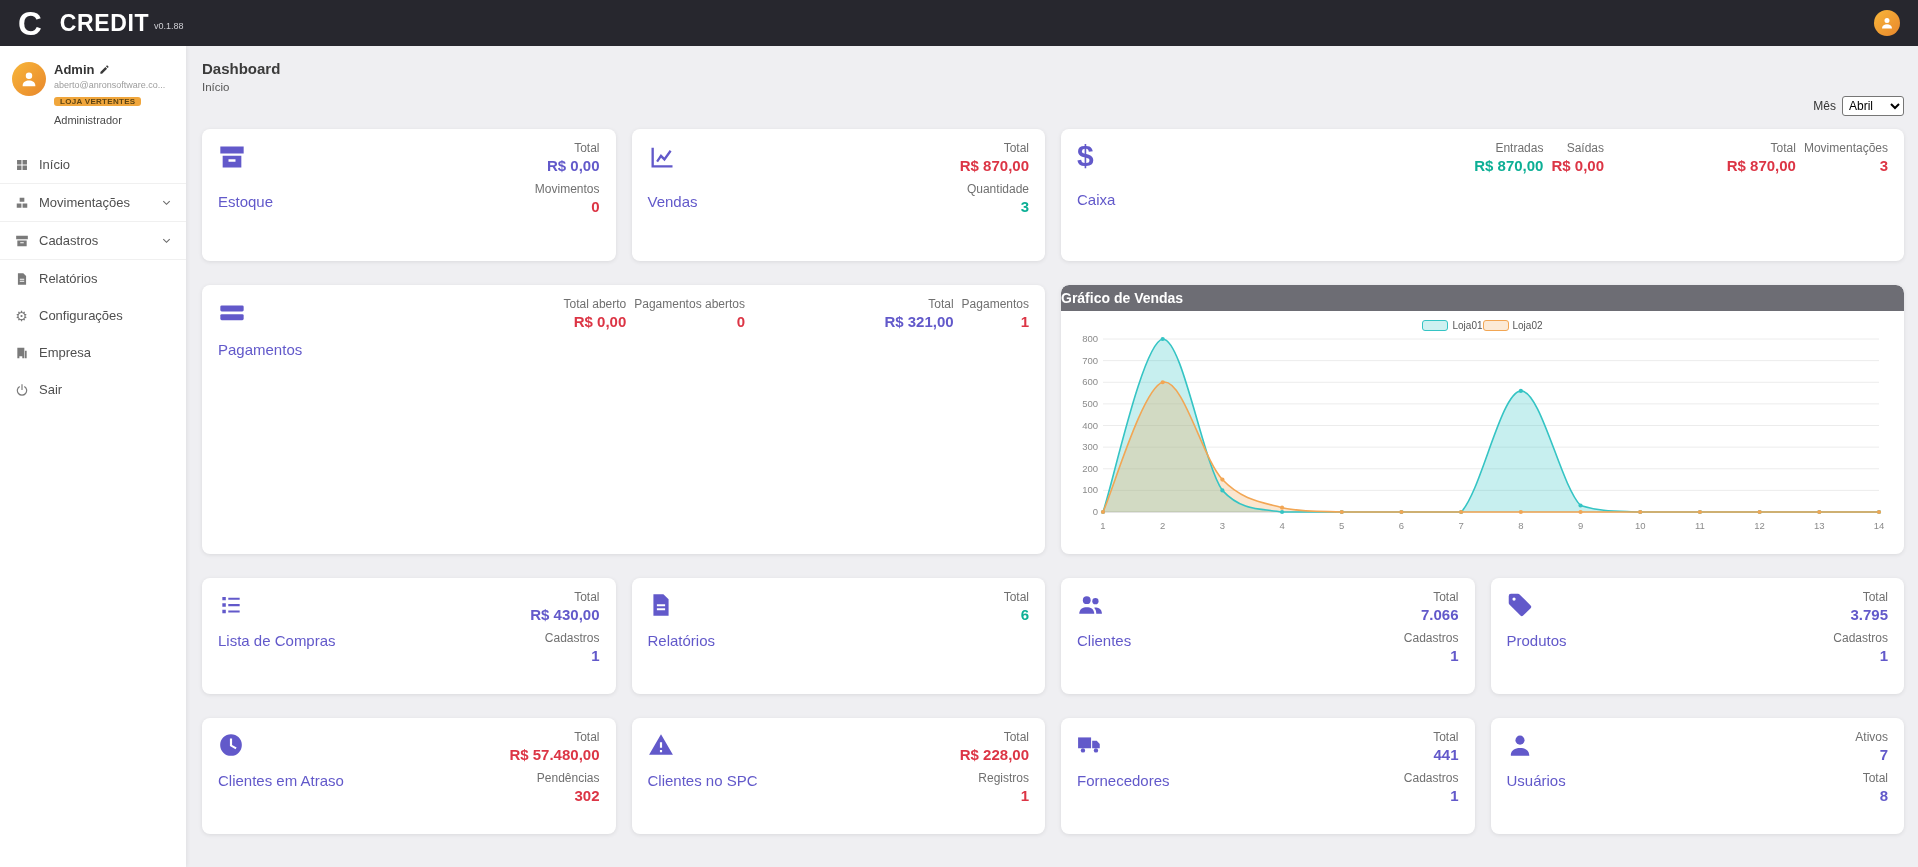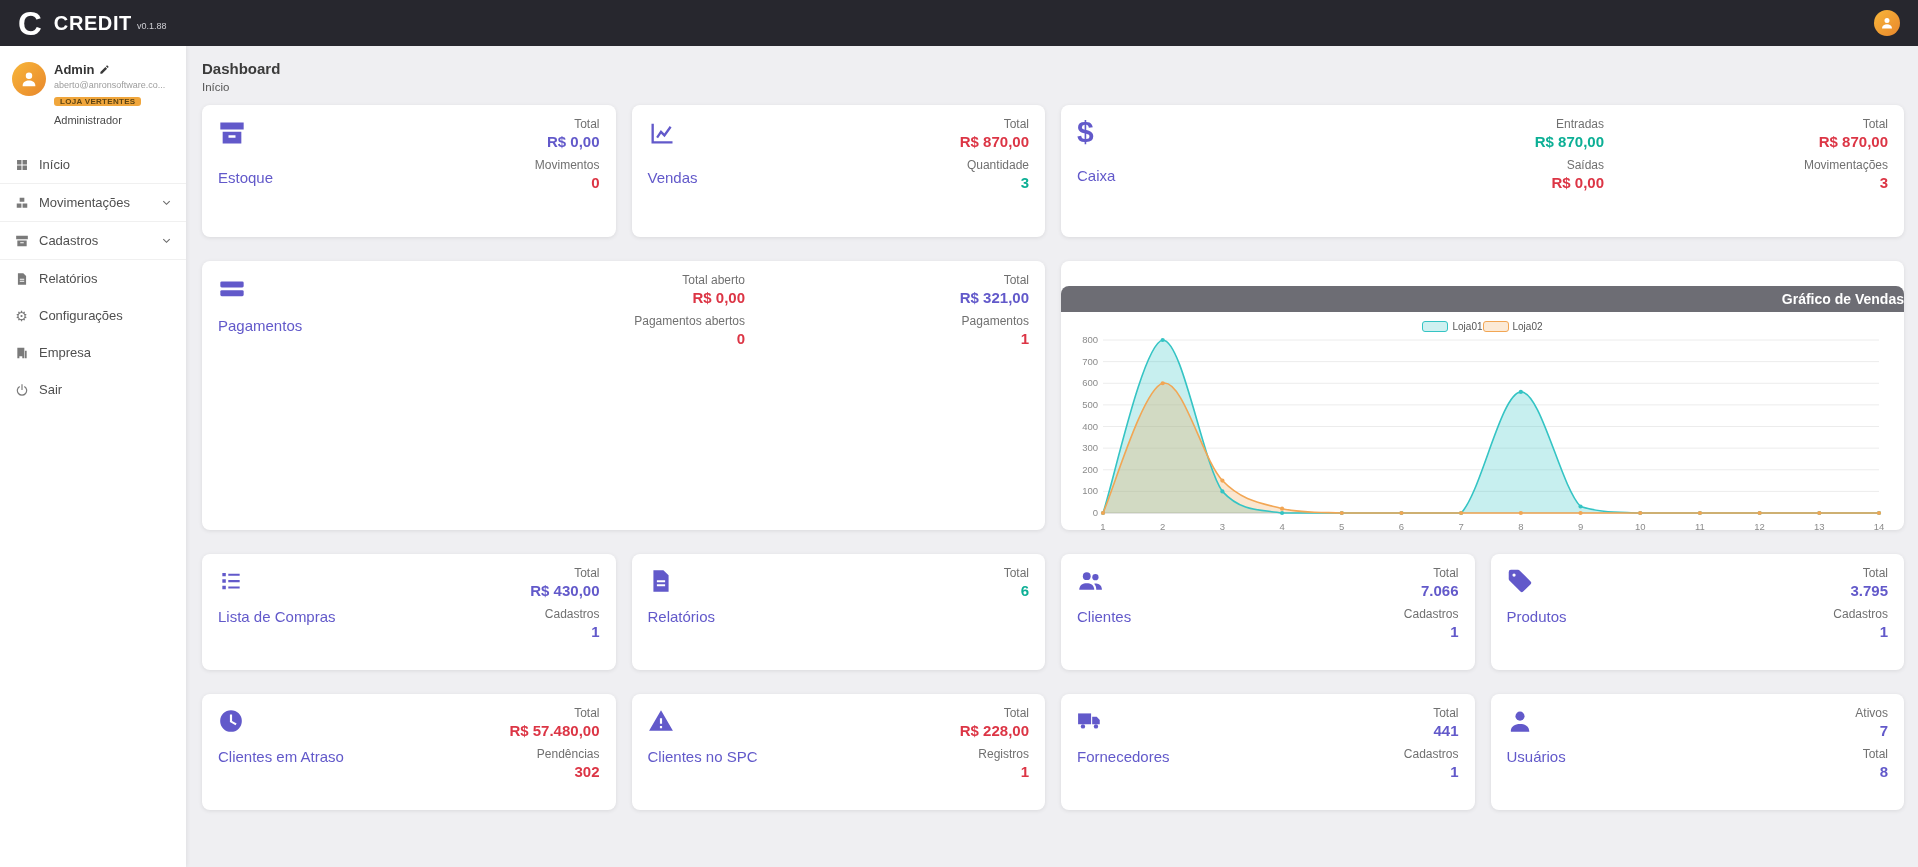--- a/index.html
+++ b/index.html
@@ -7,21 +7,21 @@
   body {
     width:1918px; height:867px; overflow:hidden;
     font-family:"Liberation Sans", sans-serif;
     background:#efeff2;
     --purple:#6259ca; --red:#dc3545; --green:#0caf95; --badge:#f0a63c; --header-dark:#27272e;
   }
   
   .topbar { position:fixed; top:0; left:0; right:0; height:46px; background:var(--header-dark);
     display:flex; align-items:center; padding:0 18px; z-index:20; }
   .logo-c { color:#fff; font-size:33px; font-weight:700; line-height:1; }
-  .brand { color:#fff; font-weight:700; font-size:20px; letter-spacing:.6px; margin-left:12px; }
+  .brand { color:#fff; font-weight:700; font-size:23px; letter-spacing:.6px; margin-left:18px; }
   .version { color:#cfcfd4; font-size:9px; margin-left:5px; margin-top:6px; }
   .topbar-avatar { margin-left:auto; width:26px; height:26px; border-radius:50%;
     background:linear-gradient(135deg,#f8b63a,#e8872c); display:flex; align-items:center; justify-content:center; cursor:pointer; }
   
   .layout { display:flex; padding-top:46px; height:867px; }
   .sidebar { width:186px; flex-shrink:0; background:#fff; box-shadow:1px 0 4px rgba(0,0,0,.07);
     padding-top:16px; height:100%; }
   .profile { display:flex; padding:0 10px 6px 12px; }
   .profile-avatar { width:34px; height:34px; border-radius:50%; flex-shrink:0;
     background:linear-gradient(135deg,#f8b63a,#e8872c); display:flex; align-items:center; justify-content:center; }
@@ -53,29 +53,29 @@
     padding:14px 16px; position:relative; }
   .span2 { grid-column:span 2; }
   .card-left { display:flex; flex-direction:column; align-items:flex-start; }
   .card-icon { color:var(--purple); display:inline-flex; }
   .dollar-glyph { font-size:30px; font-weight:800; line-height:26px; }
   .card-title { color:var(--purple); font-size:15px; cursor:pointer; text-decoration:none; }
   .r1 .card-title { margin-top:22px; }
   .sm .card-title { margin-top:14px; }
   .pg .card-title { margin-top:14px; }
   .card-stats { position:absolute; top:12px; right:16px; display:flex; flex-direction:column; gap:8px; text-align:right; }
-  .stats-col { position:absolute; top:12px; display:flex; flex-direction:column; gap:8px; text-align:right; }
+  .stats-col { position:absolute; top:12px; display:flex; flex-direction:row; gap:8px; text-align:right; }
   .col-b { right:16px; } .col-a { right:300px; }
   .stat-label { font-size:12px; color:#707070; }
   .stat-value { font-size:15px; font-weight:700; margin-top:2px; }
   .val-purple { color:var(--purple); } .val-red { color:var(--red); } .val-green { color:var(--green); }
   
   .chart-card { padding:0; overflow:hidden; }
-  .chart-header { background:#6d6d74; color:#fff; font-weight:700; font-size:14px; text-align:right;
-    padding:5px 0; border-radius:8px 8px 0 0;margin-top:25px; }
+  .chart-header { background:#6d6d74; color:#fff; font-weight:700; font-size:14px; text-align:left;
+    padding:5px 0; border-radius:8px 8px 0 0; }
   .chart-legend { display:flex; justify-content:center; align-items:center; gap:0; padding:9px 0 0; }
   .legend-item { display:inline-flex; align-items:center; cursor:pointer; }
   .legend-swatch { width:26px; height:11px; border-radius:3px; border:1px solid; display:inline-block; }
   .legend-label { font-size:10px; color:#555; margin-left:4px; }
   #chart-svg { display:block; margin:2px 8px 0; }
 </style>
 </head>
 <body style="--purple: #6259ca; --red: #dc3545; --green: #0caf95; --badge: #f0a63c; --header-dark: #27272e;">
 
 <div class="topbar">
@@ -179,20 +179,26 @@
         </span>
         <span>Sair</span>
       </div>
     </div>
   </div>
 
   <div class="main">
     <div class="page-title">Dashboard</div>
     <div class="breadcrumb">Início</div>
 
+    <div class="controls">
+      <span class="month-label">Mês</span>
+      <select class="month-select">
+        <option>Abril</option>
+      </select>
+    </div>
 
     <div class="grid">
 
       <div class="card r1">
         <div class="card-left">
           <span class="card-icon">
             <svg width="28" height="28" viewBox="0 0 24 24">
                 <path fill="currentColor" fill-rule="evenodd" d="M2 3h20v6H2zm2 8h16v10H4zm5 3h6v2H9z"></path>
               </svg>
           </span>

